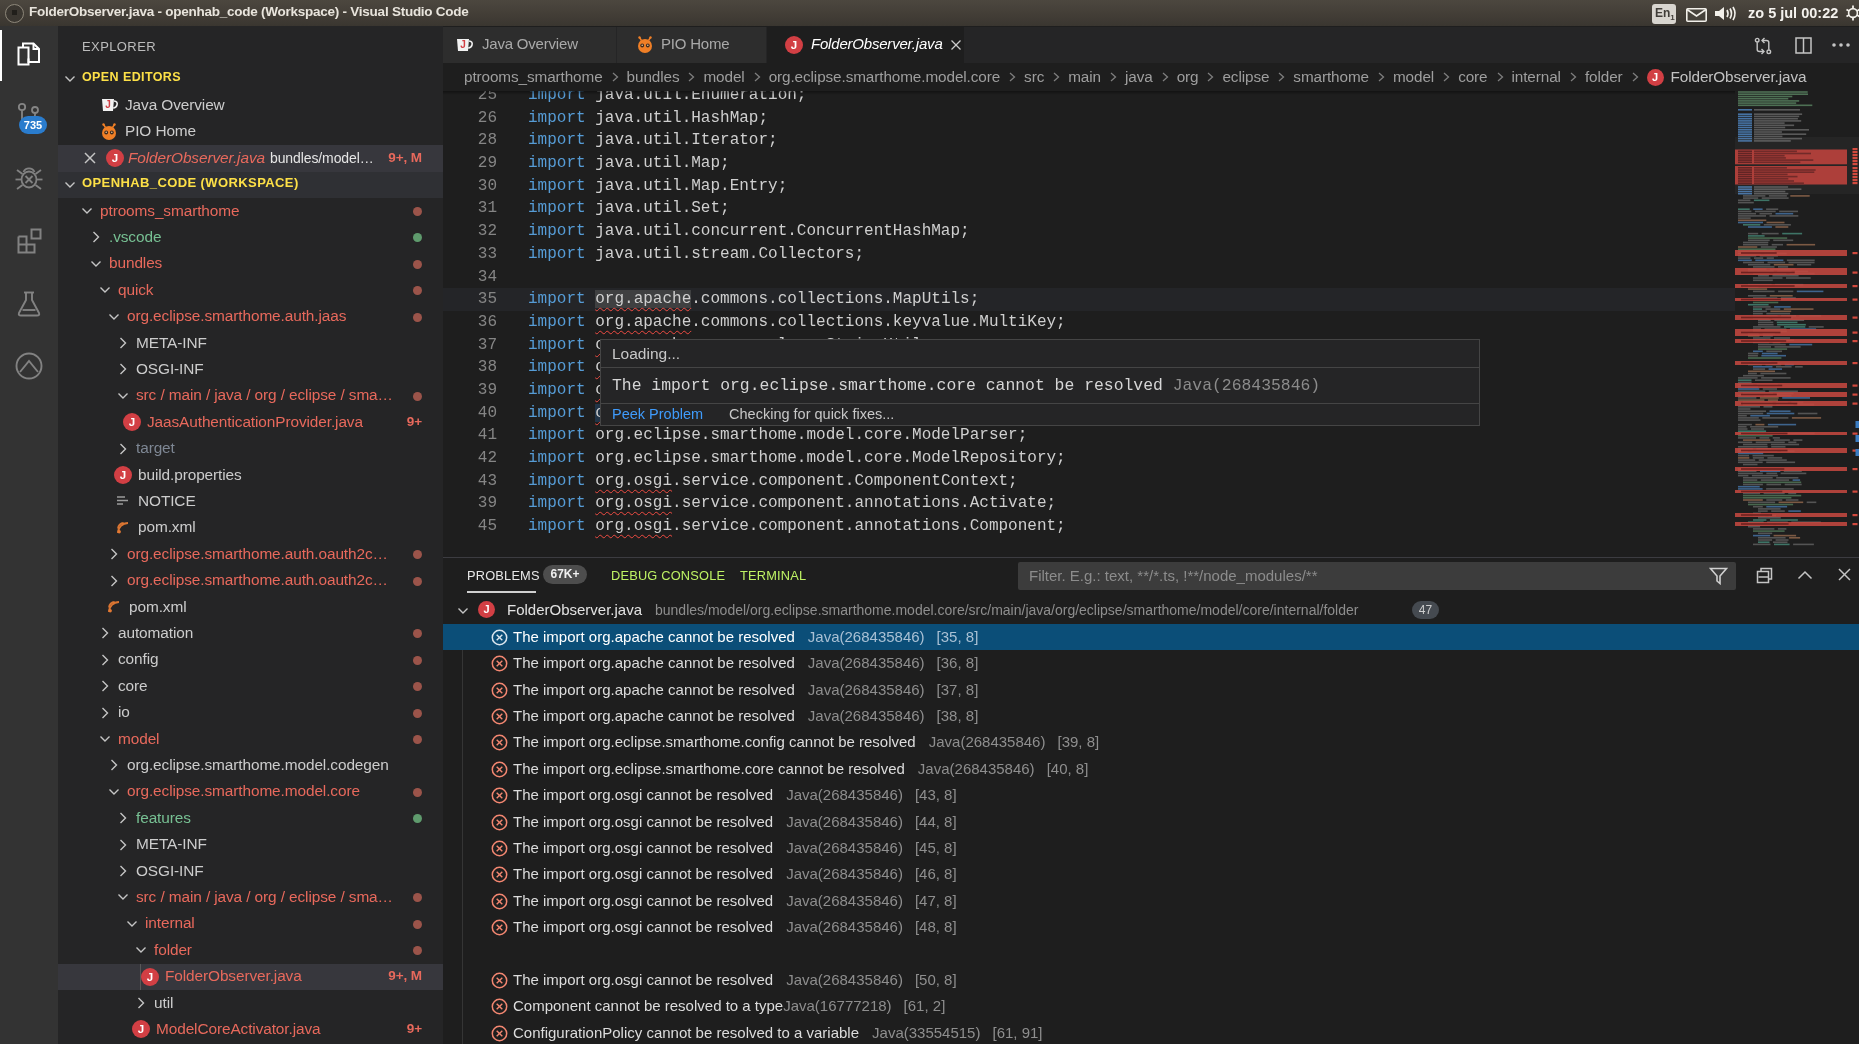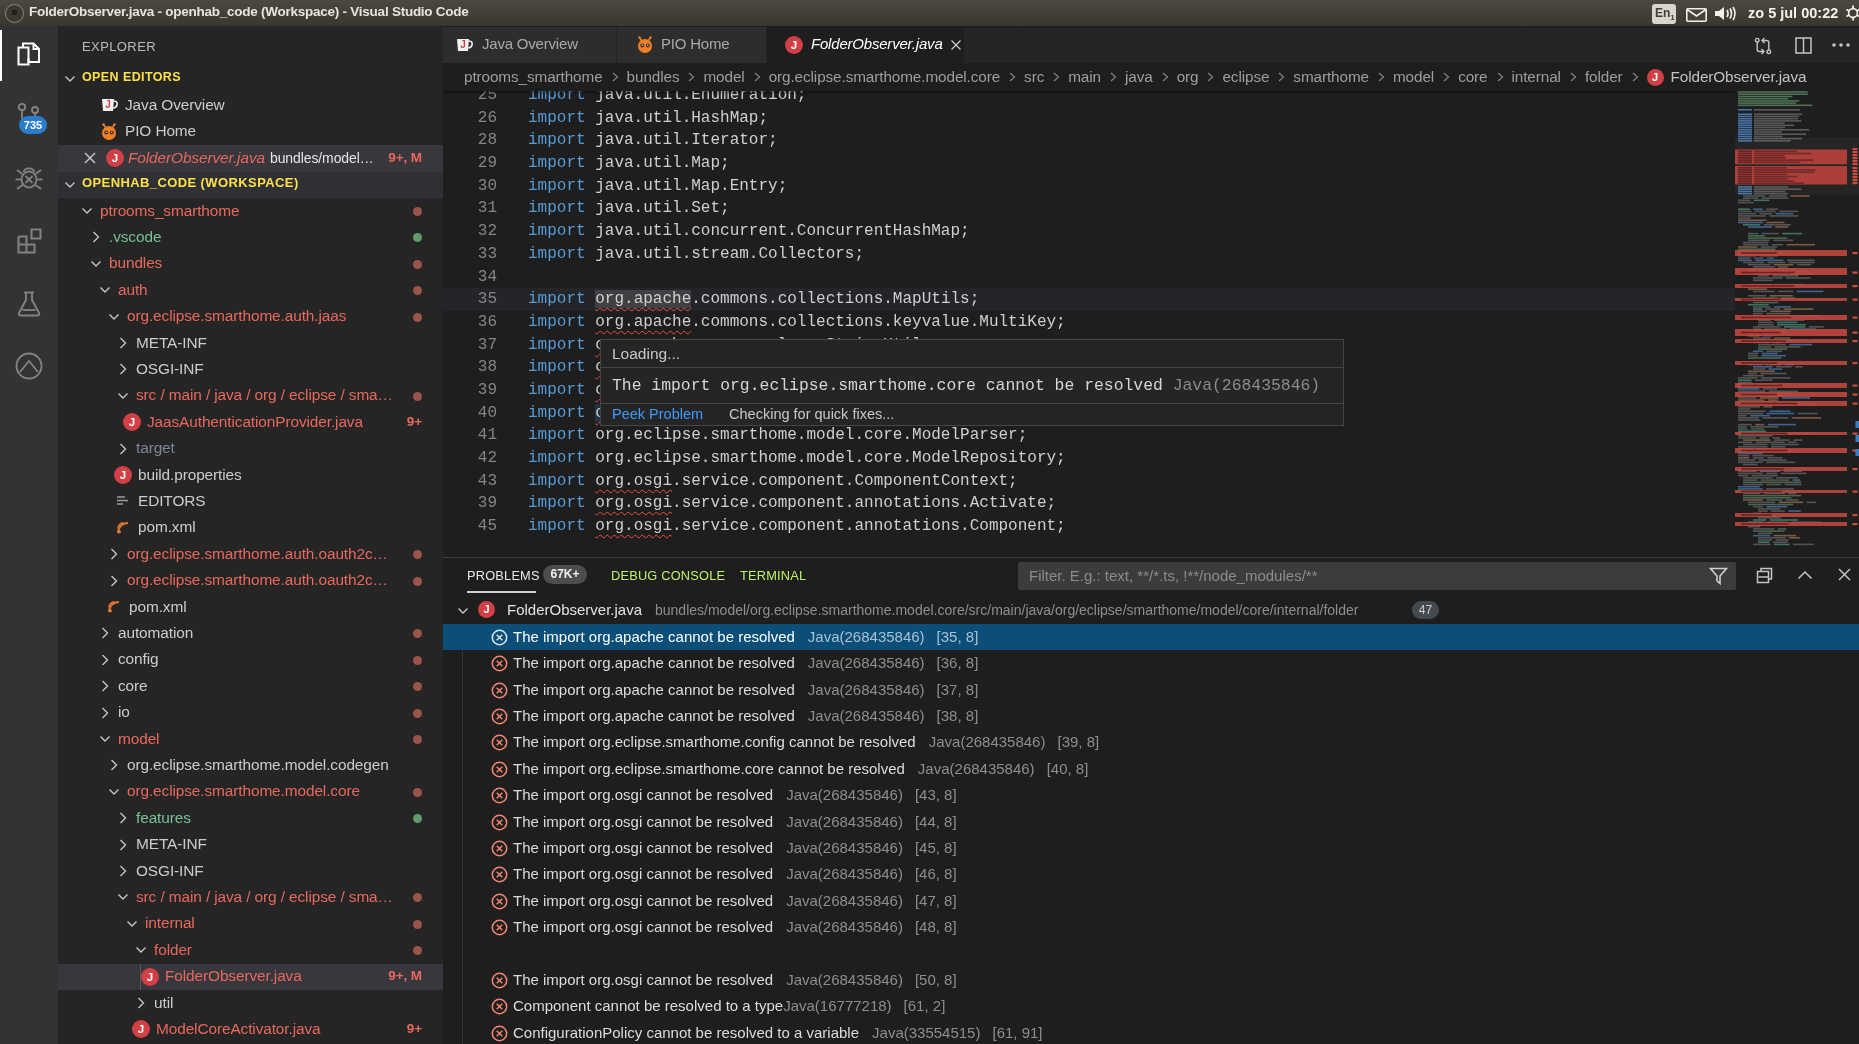--- a/index.html
+++ b/index.html
@@ -58,21 +58,21 @@
 .lnum{display:inline-block;width:54px;text-align:right;color:#858585;}
 .ltxt{margin-left:31px;color:#cfcfcf;}
 .kw{color:#569cd6;}
 .cur{background:#242528;width:1292px;}
 .sq{text-decoration:underline wavy #ef4b42 1.4px;text-decoration-skip-ink:none;text-underline-offset:3.5px;}
 .whl{background:#59595988;}
 .hhl{background:#264f7878;}
 #topshadow{position:absolute;left:0;top:0;width:1292px;height:4px;
   background:linear-gradient(180deg,rgba(0,0,0,0.38),rgba(0,0,0,0));}
 
-#hover{position:absolute;left:157px;top:248px;width:744px;height:87px;background:#252526;
+#hover{position:absolute;left:157px;top:248px;width:880px;height:87px;background:#252526;
   border:1px solid #454545;z-index:30;}
 #hover .h1{height:28px;line-height:28px;padding-left:11px;font-size:15.5px;color:#c8c8c8;border-bottom:1px solid #454545;}
 #hover .h2{height:36px;line-height:35px;padding-left:11px;font-family:"Liberation Mono",monospace;
   font-size:16.4px;color:#d6d6d6;border-bottom:1px solid #454545;white-space:pre;}
 #hover .h2 .gm{color:#8b8b8b;}
 #hover .h3{height:20px;line-height:20px;padding-left:11px;font-size:14.5px;color:#c8c8c8;}
 #hover .h3 .peek{color:#3f9bfb;margin-right:26px;}
 
 #panel{position:absolute;left:443px;top:557px;width:1416px;height:487px;background:#1e1e1e;
   border-top:1px solid #3c3c41;}
@@ -249,21 +249,21 @@
       <svg class="chev" style="left:30px" width="16" height="16" viewBox="0 0 16 16">
         <path d="M3.5 5.5 L8 10 L12.5 5.5" fill="none" stroke="#c5c5c5" stroke-width="1.4"></path>
       </svg>
       <span class="lbl salmon" style="left:51px">bundles</span>
       <span class="dot" style="left:355px"></span>
     </div>
     <div class="srow " style="top:251.2px">
       <svg class="chev" style="left:39px" width="16" height="16" viewBox="0 0 16 16">
         <path d="M3.5 5.5 L8 10 L12.5 5.5" fill="none" stroke="#c5c5c5" stroke-width="1.4"></path>
       </svg>
-      <span class="lbl salmon" style="left:60px">auth</span>
+      <span class="lbl salmon" style="left:60px">quick</span>
       <span class="dot" style="left:355px"></span>
     </div>
     <div class="srow " style="top:277.6px">
       <svg class="chev" style="left:48px" width="16" height="16" viewBox="0 0 16 16">
         <path d="M3.5 5.5 L8 10 L12.5 5.5" fill="none" stroke="#c5c5c5" stroke-width="1.4"></path>
       </svg>
       <span class="lbl salmon" style="left:69px">org.eclipse.smarthome.auth.jaas</span>
       <span class="dot" style="left:355px"></span>
     </div>
     <div class="srow " style="top:304.0px">
@@ -301,21 +301,21 @@
       <span class="lbl " style="left:80px">build.properties</span>
     </div>
     <div class="srow " style="top:462.4px">
       <svg class="chev" style="left:57px;top:5px" width="16" height="16" viewBox="0 0 16 16">
         <g stroke="#9c9c9c" stroke-width="1.5">
           <line x1="2" y1="4" x2="10" y2="4"></line>
           <line x1="2" y1="7.5" x2="13" y2="7.5"></line>
           <line x1="2" y1="11" x2="8" y2="11"></line>
         </g>
       </svg>
-      <span class="lbl " style="left:80px">EDITORS</span>
+      <span class="lbl " style="left:80px">NOTICE</span>
     </div>
     <div class="srow " style="top:488.8px">
       <svg class="chev" style="left:57px;top:5px" width="16" height="16" viewBox="0 0 16 16">
         <g stroke="#e37933" stroke-width="1.8" fill="none">
           <path d="M3 13 A 10 10 0 0 1 13 3" opacity="0.95"></path>
           <path d="M3 8.6 A 5.6 5.6 0 0 1 8.6 3" opacity="0.95"></path>
         </g>
         <circle cx="4.2" cy="11.8" r="1.7" fill="#e37933"></circle>
       </svg>
       <span class="lbl " style="left:80px">pom.xml</span>

